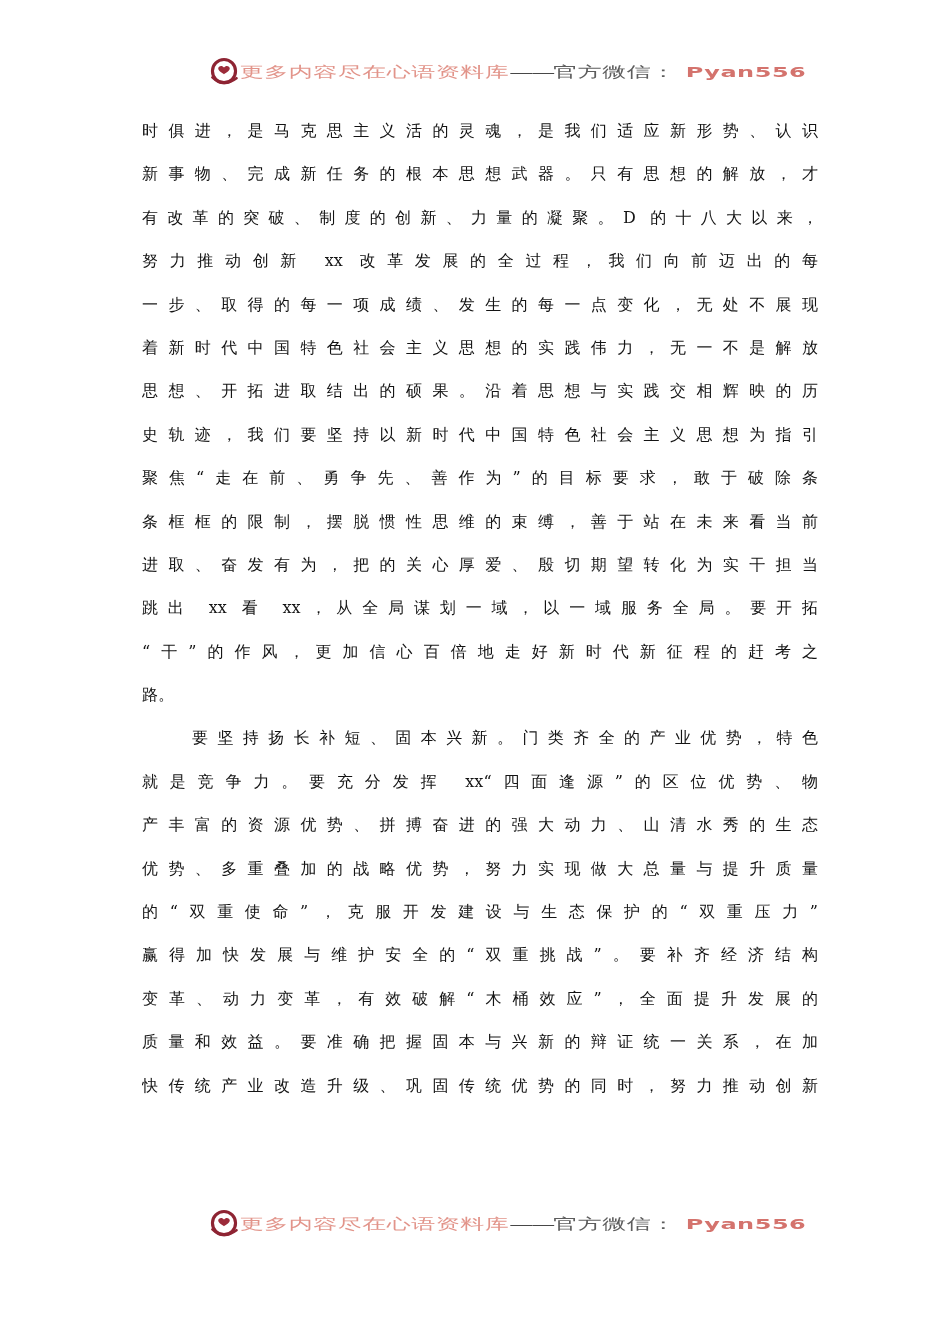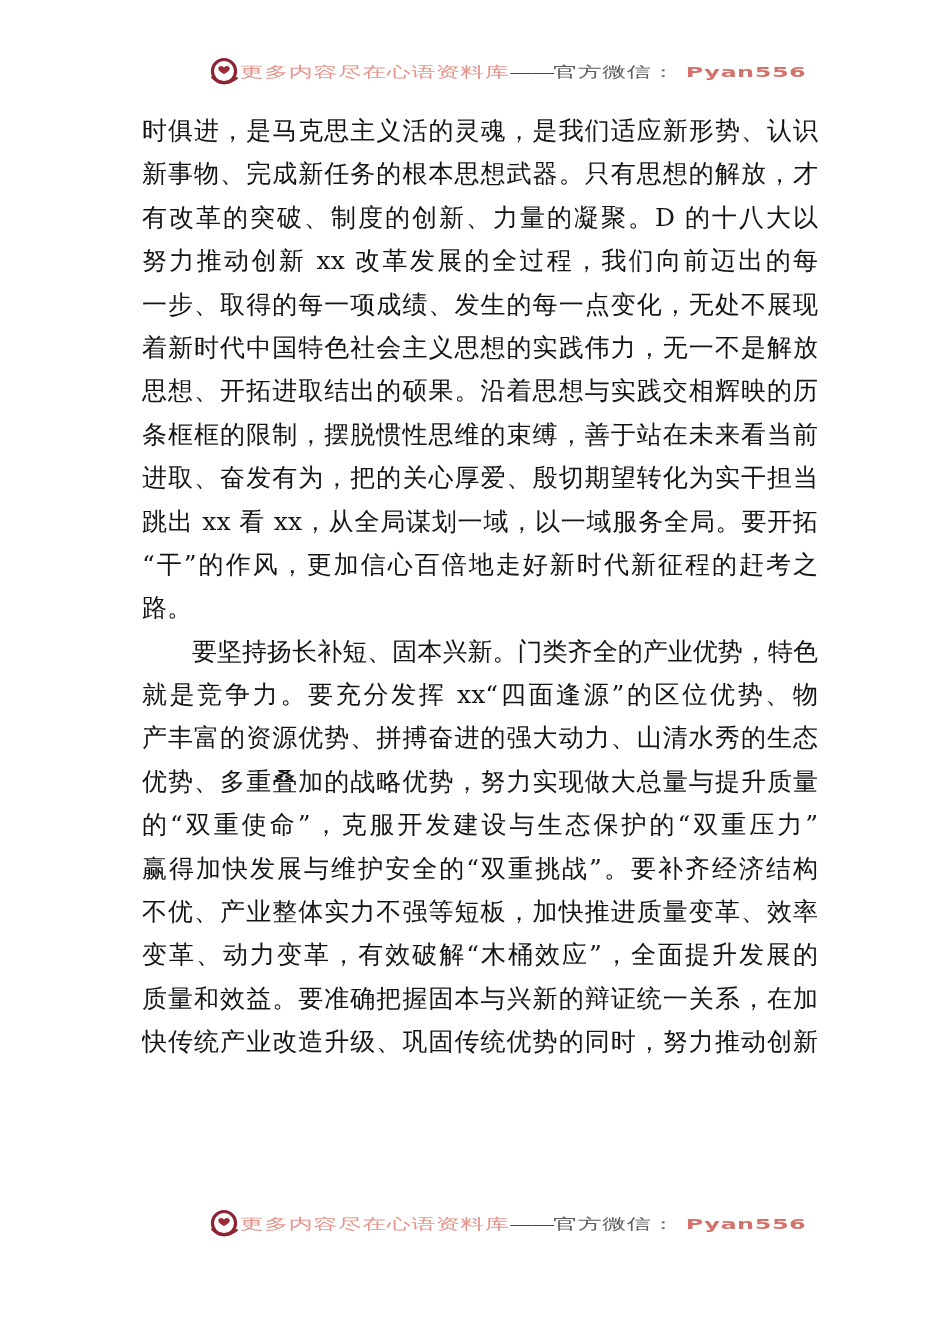--- a/index.html
+++ b/index.html
@@ -19,21 +19,21 @@
     display:inline-block; white-space:nowrap; font-size:24px; letter-spacing:0.5px;
     transform:scaleY(0.62); transform-origin:center;
   }
   .wm-brand { color:#e2948a; }
   .wm-dash  { color:#474747; letter-spacing:-2px; }
   .wm-label { color:#5d5d5d; }
   .wm-id    { color:#d4736d; font-family:"DejaVu Sans","Liberation Sans",sans-serif; font-weight:bold; padding-left:10px; }
   
   .doc-body {
     position:absolute; left:142px; top:109px; width:676px;
-    font-size:25px; color:#141414;
+    font-size:16px; color:#141414;
   }
   .line {
     height:43.4px; line-height:43.4px; overflow:hidden;
     text-align:justify; text-align-last:justify;
   }
   .line.no-stretch { text-align:left; text-align-last:left; }
   .line.indent { padding-left:50px; }
 </style>
 </head>
 <body>
@@ -52,32 +52,33 @@
   </div>
 
   <div class="doc-body" id="docBody">
       <div class="line">时俱进，是马克思主义活的灵魂，是我们适应新形势、认识</div>
       <div class="line">新事物、完成新任务的根本思想武器。只有思想的解放，才</div>
       <div class="line">有改革的突破、制度的创新、力量的凝聚。D 的十八大以来，</div>
       <div class="line">努力推动创新 xx 改革发展的全过程，我们向前迈出的每</div>
       <div class="line">一步、取得的每一项成绩、发生的每一点变化，无处不展现</div>
       <div class="line">着新时代中国特色社会主义思想的实践伟力，无一不是解放</div>
       <div class="line">思想、开拓进取结出的硕果。沿着思想与实践交相辉映的历</div>
+      <div class="line">史轨迹，我们要坚持以新时代中国特色社会主义思想为指引</div>
+      <div class="line">聚焦“走在前、勇争先、善作为”的目标要求，敢于破除条</div>
       <div class="line">条框框的限制，摆脱惯性思维的束缚，善于站在未来看当前</div>
       <div class="line">进取、奋发有为，把的关心厚爱、殷切期望转化为实干担当</div>
       <div class="line">跳出 xx 看 xx，从全局谋划一域，以一域服务全局。要开拓</div>
       <div class="line">“干”的作风，更加信心百倍地走好新时代新征程的赶考之</div>
       <div class="line no-stretch">路。</div>
       <div class="line indent">要坚持扬长补短、固本兴新。门类齐全的产业优势，特色</div>
       <div class="line">就是竞争力。要充分发挥 xx“四面逢源”的区位优势、物</div>
       <div class="line">产丰富的资源优势、拼搏奋进的强大动力、山清水秀的生态</div>
       <div class="line">优势、多重叠加的战略优势，努力实现做大总量与提升质量</div>
       <div class="line">的“双重使命”，克服开发建设与生态保护的“双重压力”</div>
       <div class="line">赢得加快发展与维护安全的“双重挑战”。要补齐经济结构</div>
-      <div class="line">不优、产业整体实力不强等短板，加快推进质量变革、效率</div>
       <div class="line">变革、动力变革，有效破解“木桶效应”，全面提升发展的</div>
       <div class="line">质量和效益。要准确把握固本与兴新的辩证统一关系，在加</div>
       <div class="line">快传统产业改造升级、巩固传统优势的同时，努力推动创新</div>
     </div>
 
   <div class="watermark bottom">
     <svg class="wm-logo" viewBox="0 0 36 36" aria-hidden="true">
       <circle cx="18" cy="17" r="13" fill="#ffffff" stroke="#8e2433" stroke-width="3.5"></circle>
       <path d="M5 24 Q 17 36 32 25" stroke="#8e2433" stroke-width="3" fill="none" stroke-linecap="round"></path>
       <path d="M18 13 c-2 -3.2 -6.5 -2 -6.5 1.2 c0 3.2 6.5 6.3 6.5 6.3 c0 0 6.5 -3.1 6.5 -6.3 c0 -3.2 -4.5 -4.4 -6.5 -1.2 z" fill="#9c2b3a"></path>

